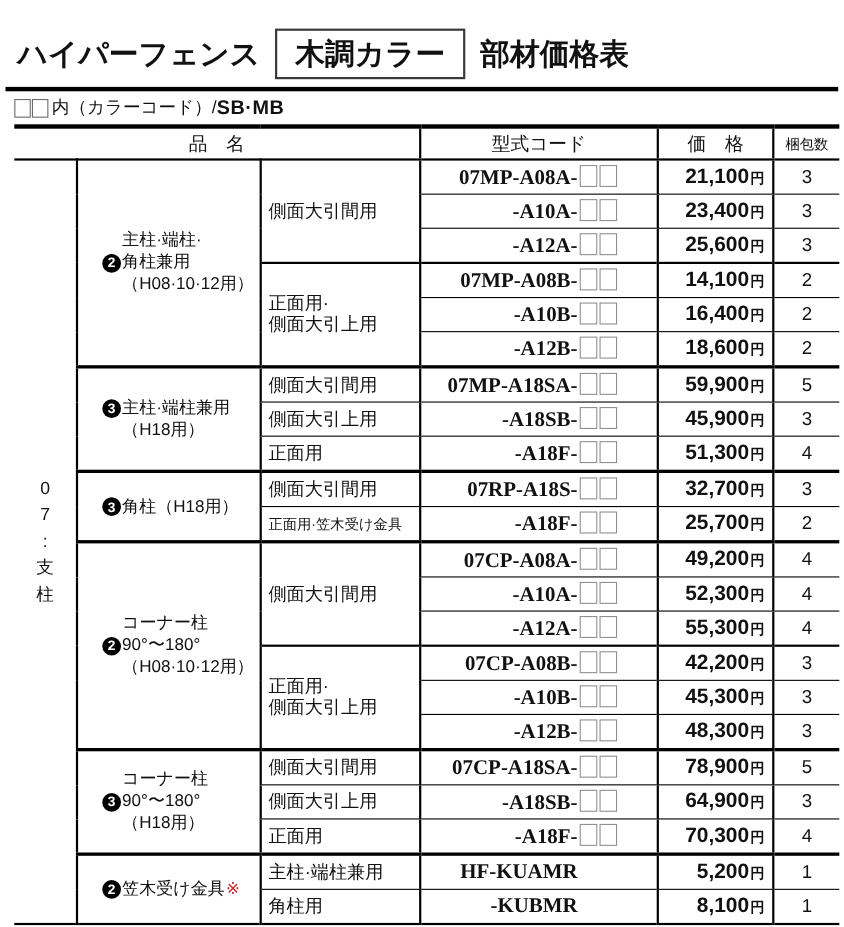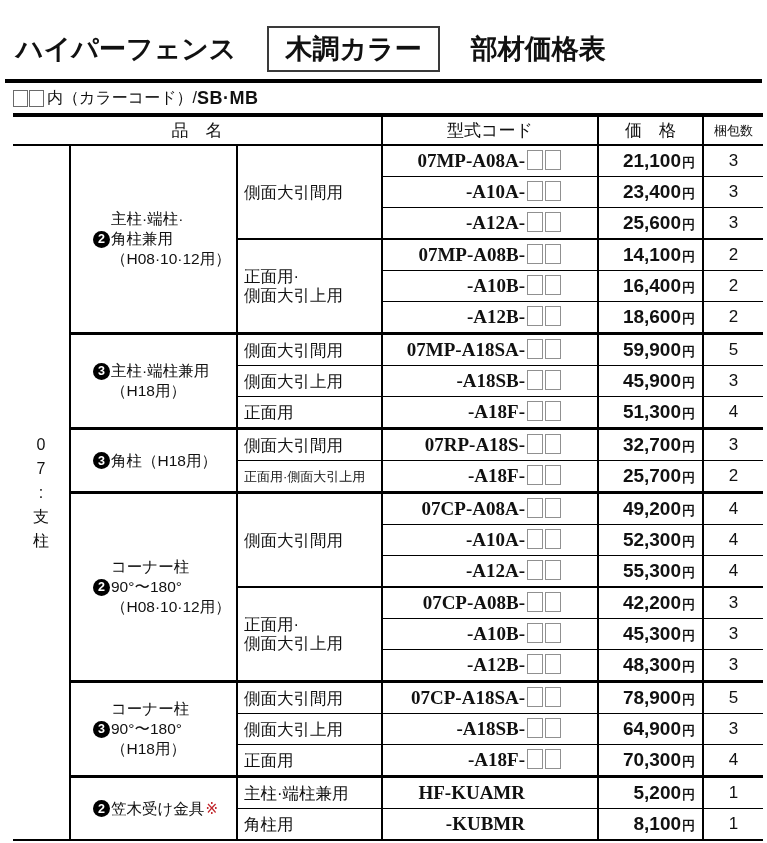--- a/index.html
+++ b/index.html
@@ -1,21 +1,21 @@
 <!DOCTYPE html>
 <html style="--red: #c1272d; --box-outline: #909090;"><head>
 <meta charset="utf-8">
 <style>
   html,body{margin:0;padding:0;background:#fff;}
   .page{position:relative;width:767px;height:843px;background:#fff;overflow:hidden;
         font-family:"Liberation Sans","DejaVu Sans",sans-serif;color:#111;box-sizing:border-box;padding-top:26px;}
 
   
   .title-row{display:flex;align-items:center;margin-left:16px;font-weight:bold;font-size:27px;line-height:1;gap:13px;}
-  .t-box{border:2px solid #3a3a3a;padding:8px 16px 7px;margin:0 18px;}
+  .t-box{border:2px solid #3a3a3a;padding:8px 16px 7px;margin:0 1px;}
   .hrule{height:4px;background:#000;margin:7px 0 0 5px;width:757px;}
 
   
   .note-row{display:flex;align-items:center;margin:4px 0 3px 13px;height:23px;}
   .note-box{width:13px;height:15px;border:1.5px solid #6a6a6a;display:inline-block;margin-right:1px;background:#fff;}
   .note-text{font-size:16px;margin-left:2px;white-space:nowrap;}
   .note-codes{font-size:18px;font-weight:bold;letter-spacing:.5px;}
 
   
   table{border-collapse:collapse;table-layout:fixed;width:750px;margin-left:13px;border-bottom:2.5px solid #000;}
@@ -196,21 +196,21 @@
           </td>
           <td class="usage-cell" rowspan="1">
             <div class="uline">側面大引間用</div>
           </td>
           <td class="code-cell"><span class="code-text">07RP-A18S-</span><span class="cbox2"></span><span class="cbox2"></span></td>
           <td class="price-cell"><span class="price-num">32,700</span><span class="yen">円</span></td>
           <td class="qty-cell">3</td>
         </tr>
         <tr>
           <td class="usage-cell usage-small" rowspan="1">
-            <div class="uline">正面用·側面大引上用</div>
+            <div class="uline">正面用·笠木受け金具</div>
           </td>
           <td class="code-cell"><span class="code-text">-A18F-</span><span class="cbox2"></span><span class="cbox2"></span></td>
           <td class="price-cell"><span class="price-num">25,700</span><span class="yen">円</span></td>
           <td class="qty-cell">2</td>
         </tr>
         <tr class="group-start">
           <td class="group-cell" rowspan="6">
             <div class="group-block">
               <div class="gline">
                 <span class="badge-spacer"></span>

